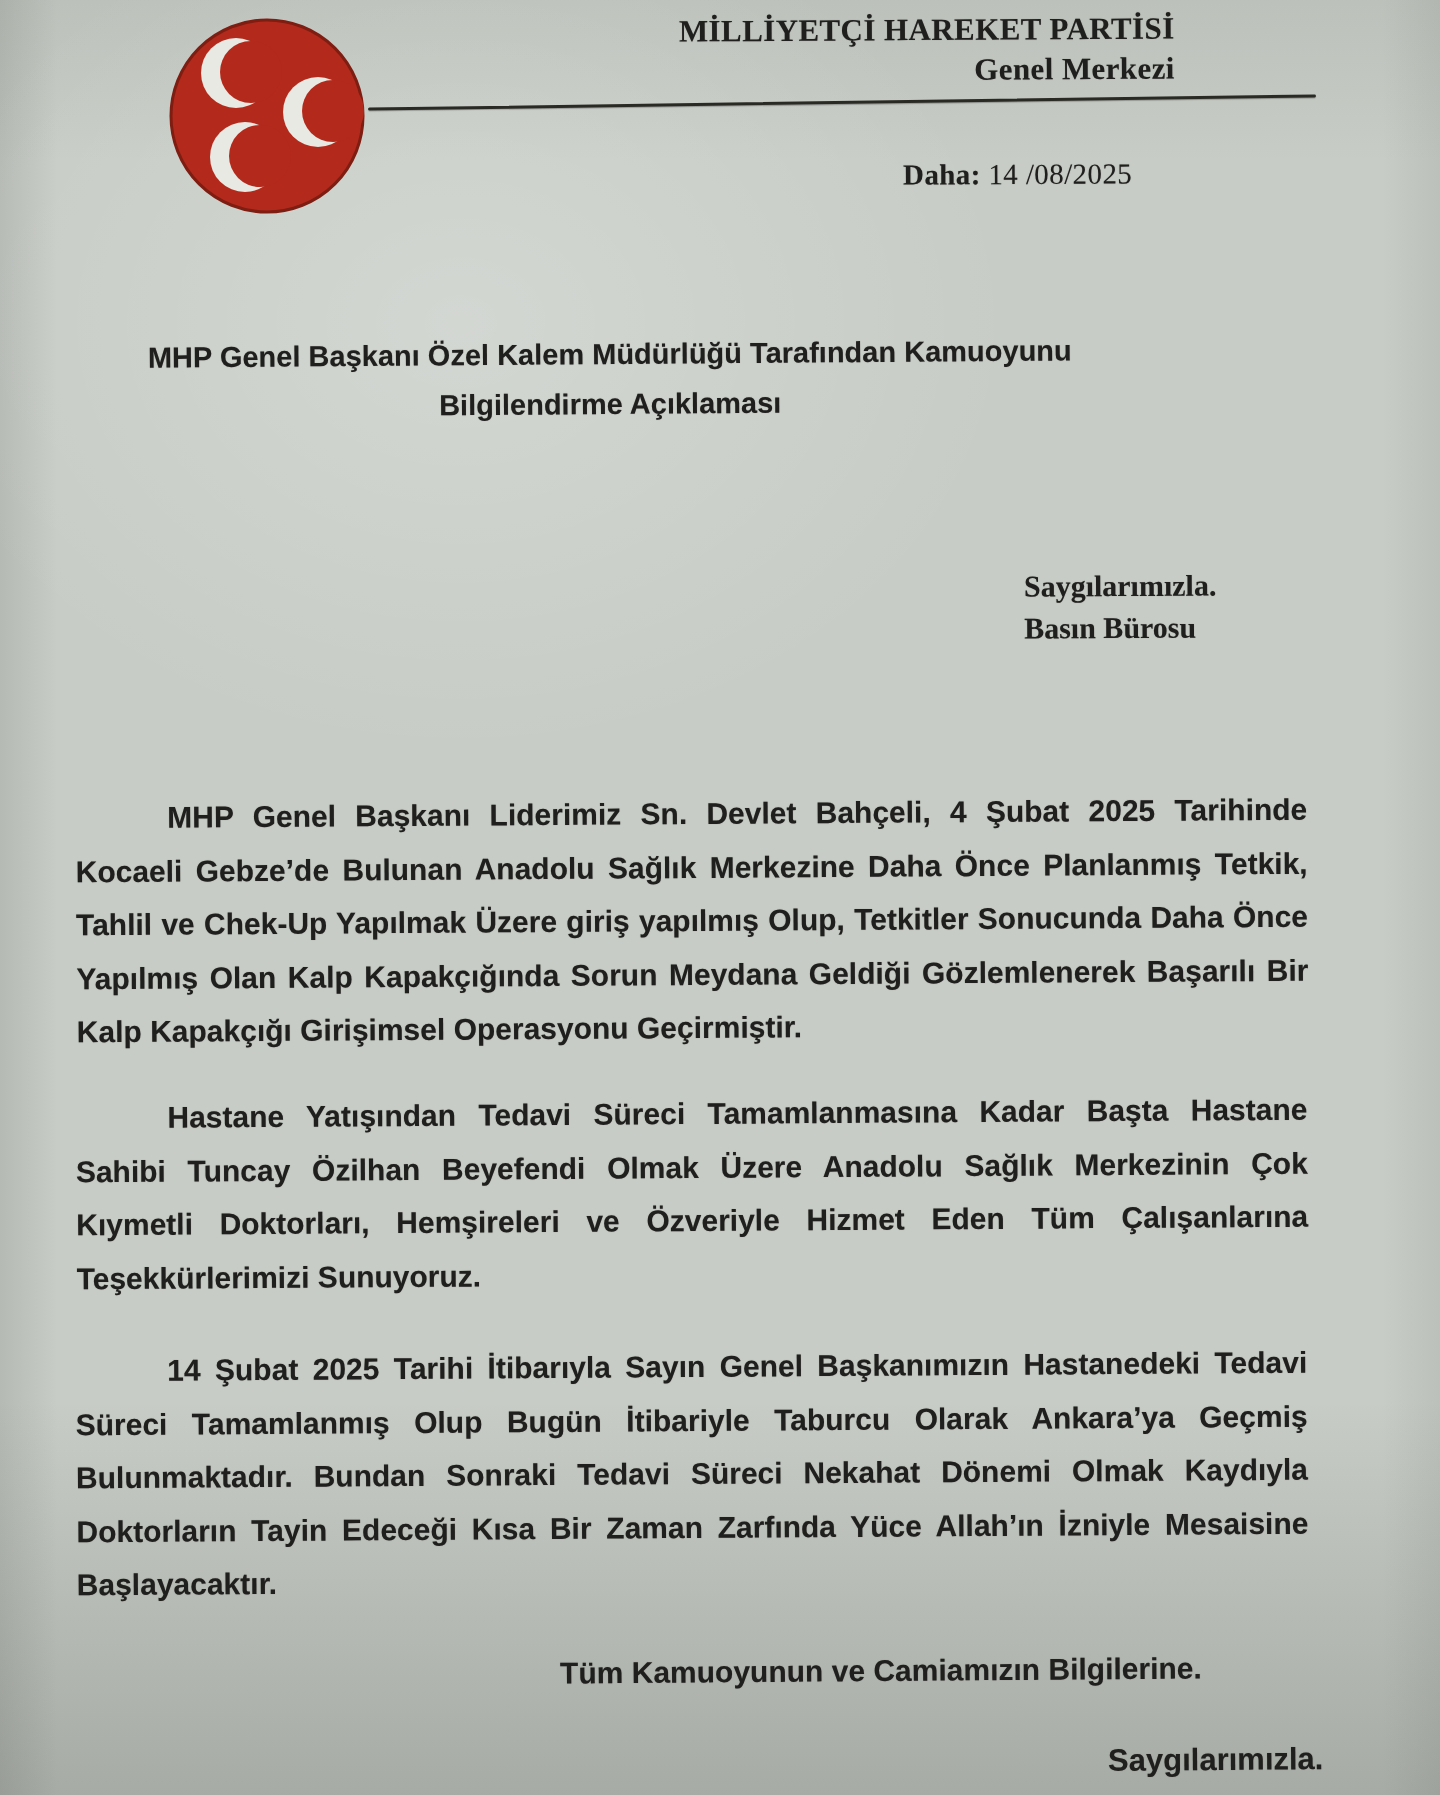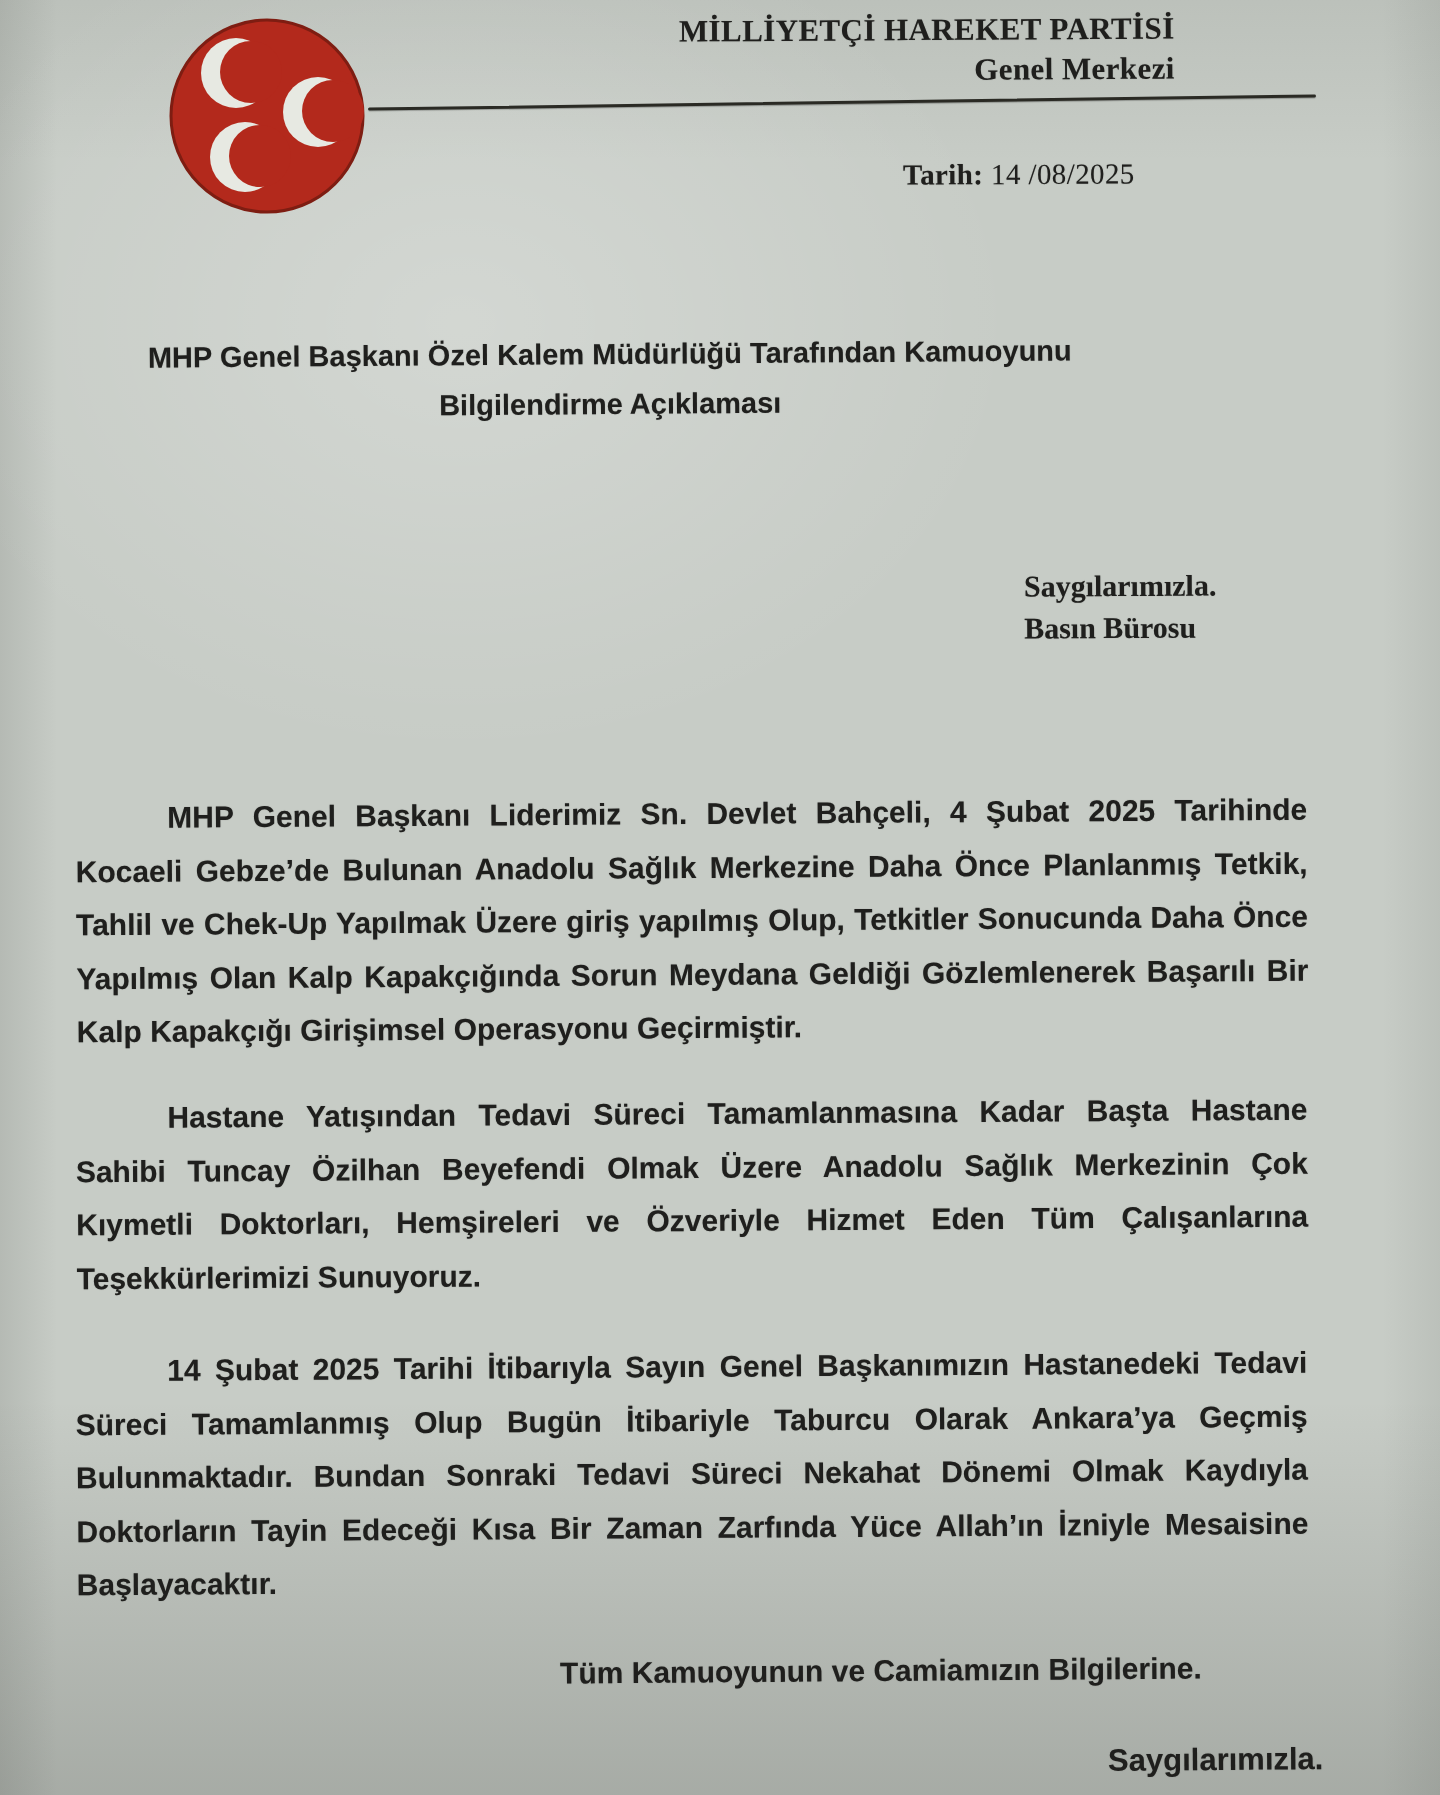--- a/index.html
+++ b/index.html
@@ -96,21 +96,21 @@
   </svg>
 
   <div class="abs letterhead serif ink">
     <div>MİLLİYETÇİ HAREKET PARTİSİ</div>
     <div>Genel Merkezi</div>
   </div>
 
   <div class="abs rule"></div>
 
   <div class="abs date-line serif ink">
-    <span class="lbl">Tarih:</span>
+    <span class="lbl">Daha:</span>
     <span class="val">14 /08/2025</span>
   </div>
 
   <div class="abs doc-title ink">
     <div>MHP Genel Başkanı Özel Kalem Müdürlüğü Tarafından Kamuoyunu</div>
     <div>Bilgilendirme Açıklaması</div>
   </div>
 
   <div class="abs signoff-top serif ink">
     <div>Saygılarımızla.</div>

